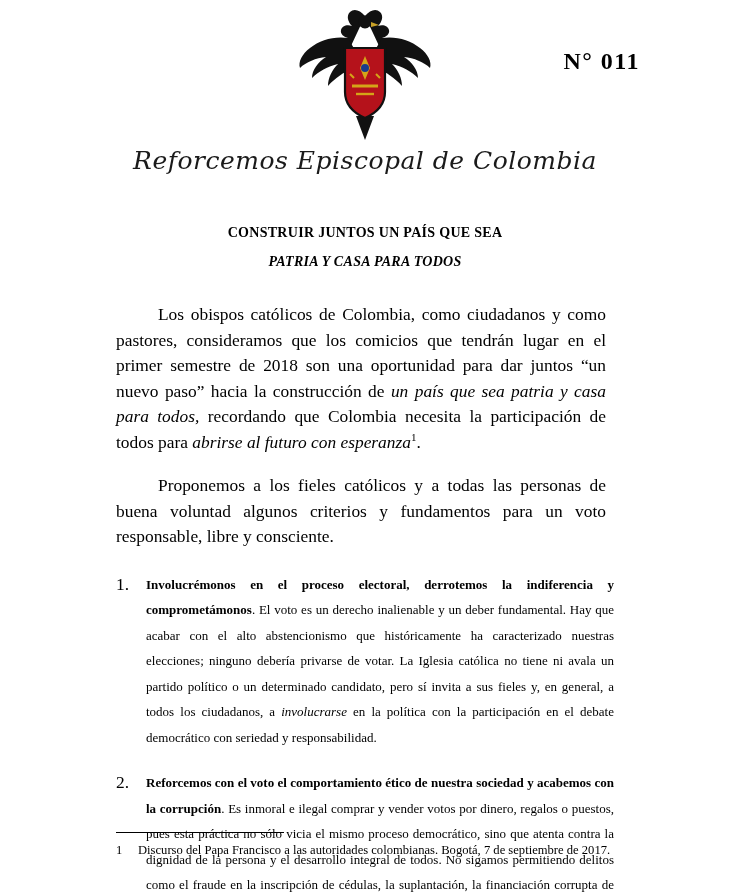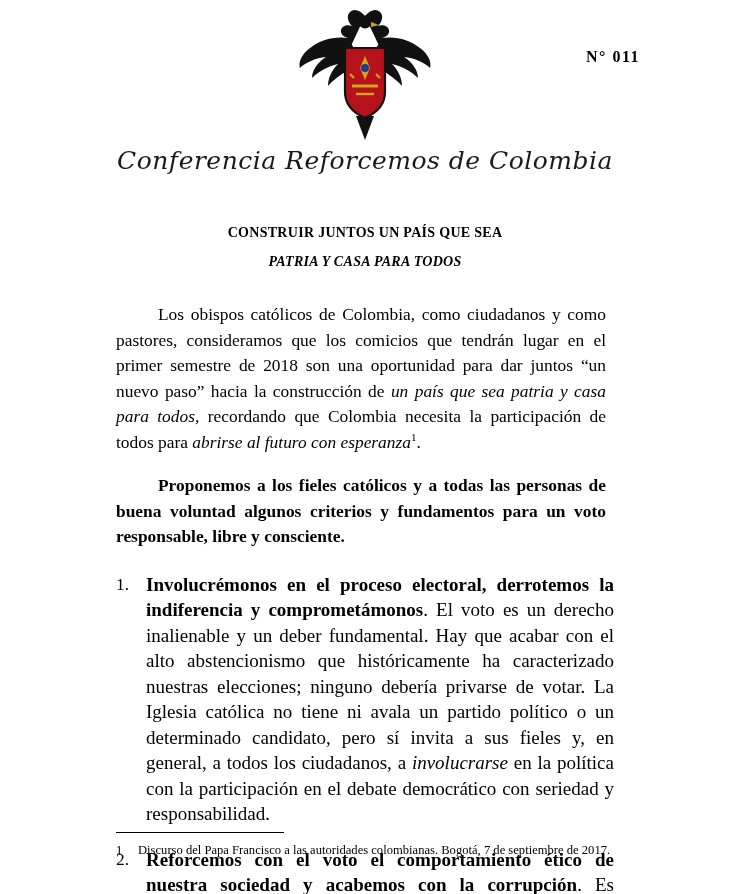--- a/index.html
+++ b/index.html
@@ -27,21 +27,21 @@
   .masthead {
     position: relative;
     height: 196px;
   }
   .issue-number {
     position: absolute;
     right: -26px;
     top: 48px;
     font-family: "Liberation Serif", serif;
     font-weight: bold;
-    font-size: 16px;
+    font-size: 24px;
     letter-spacing: 1.5px;
   }
   .crest {
     position: absolute;
     left: 50%;
     top: 8px;
     transform: translateX(-50%);
     width: 150px;
     height: 140px;
   }
@@ -74,40 +74,40 @@
   .body-text {
     margin-top: 26px;
     font-size: 17.4px;
     line-height: 25.5px;
     text-align: justify;
   }
   .para {
     text-indent: 42px;
     margin: 0 8px 18px 0;
   }
-  .para:last-of-type { margin-bottom: 0; font-weight: bold; }
+  .para:last-of-type { margin-bottom: 0; }
 
   .num-list {
     margin: 22px 0 0 0;
     padding: 0;
     list-style: none;
   }
   .num-item {
     display: flex;
     margin-bottom: 20px;
   }
   .num-marker {
     width: 30px;
     flex: 0 0 30px;
     font-size: 17.4px;
     line-height: 25.5px;
   }
   .num-body {
     flex: 1 1 auto;
-    font-size: 19px;
+    font-size: 13px;
     line-height: 25.5px;
     text-align: justify;
   }
   .b { font-weight: bold; }
   .i { font-style: italic; }
   sup.fn {
     font-size: 11px;
     vertical-align: super;
     line-height: 0;
   }
@@ -163,21 +163,21 @@
         <path d="M55 40 L95 40 L95 84 C95 98 84 106 75 110 C66 106 55 98 55 84 Z" fill="#b5121b" stroke="#111111" stroke-width="2.2"></path>
 
         <path d="M75 48 L80 60 L75 72 L70 60 Z" fill="#d4a518"></path>
         <circle cx="75" cy="60" r="4" fill="#1b3c8c"></circle>
         <path d="M62 78 L88 78" stroke="#d4a518" stroke-width="3"></path>
         <path d="M66 86 L84 86" stroke="#d4a518" stroke-width="2.4"></path>
         <path d="M60 66 L64 70 M86 66 L90 70" stroke="#d4a518" stroke-width="2"></path>
       </svg>
     </div>
 
-    <div class="conf-name">Conferencia Reforcemos de Colombia</div>
+    <div class="conf-name">Reforcemos Episcopal de Colombia</div>
   </div>
 
   <div class="doc-title">
     <span>CONSTRUIR JUNTOS UN PAÍS QUE SEA</span>
     <span class="line2">PATRIA Y CASA PARA TODOS</span>
   </div>
 
   <div class="body-text">
 
     <p class="para">

